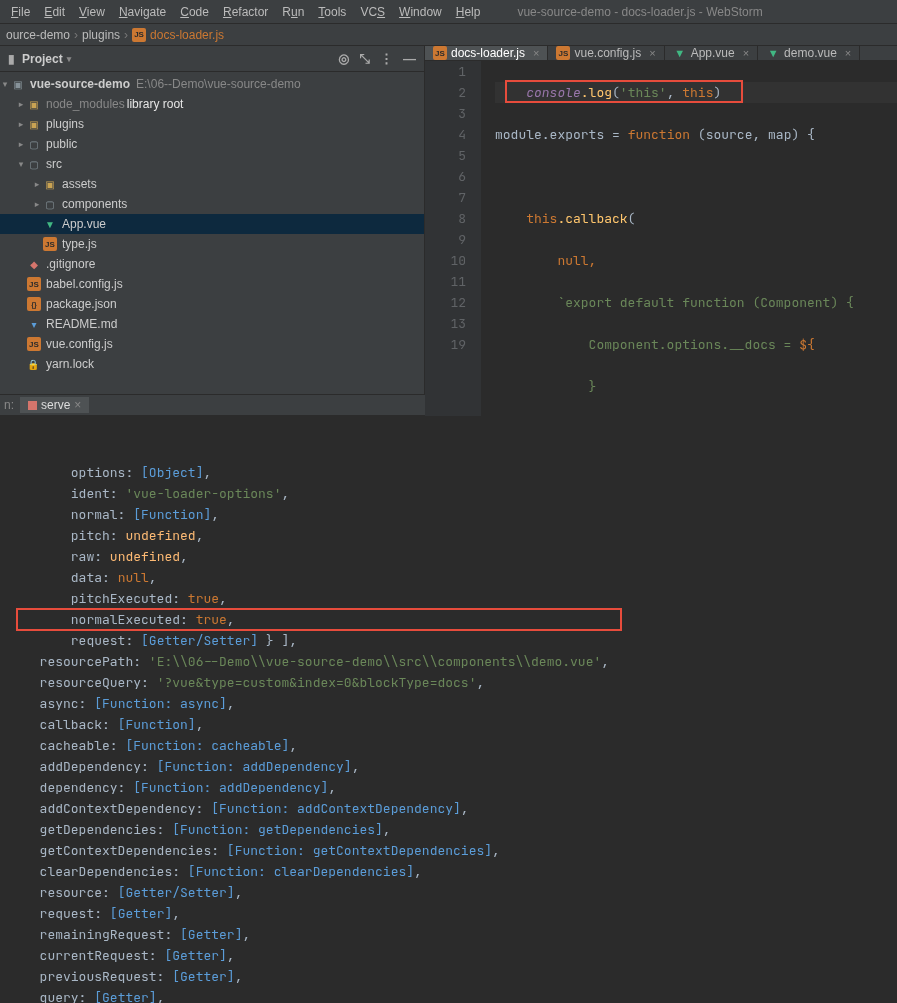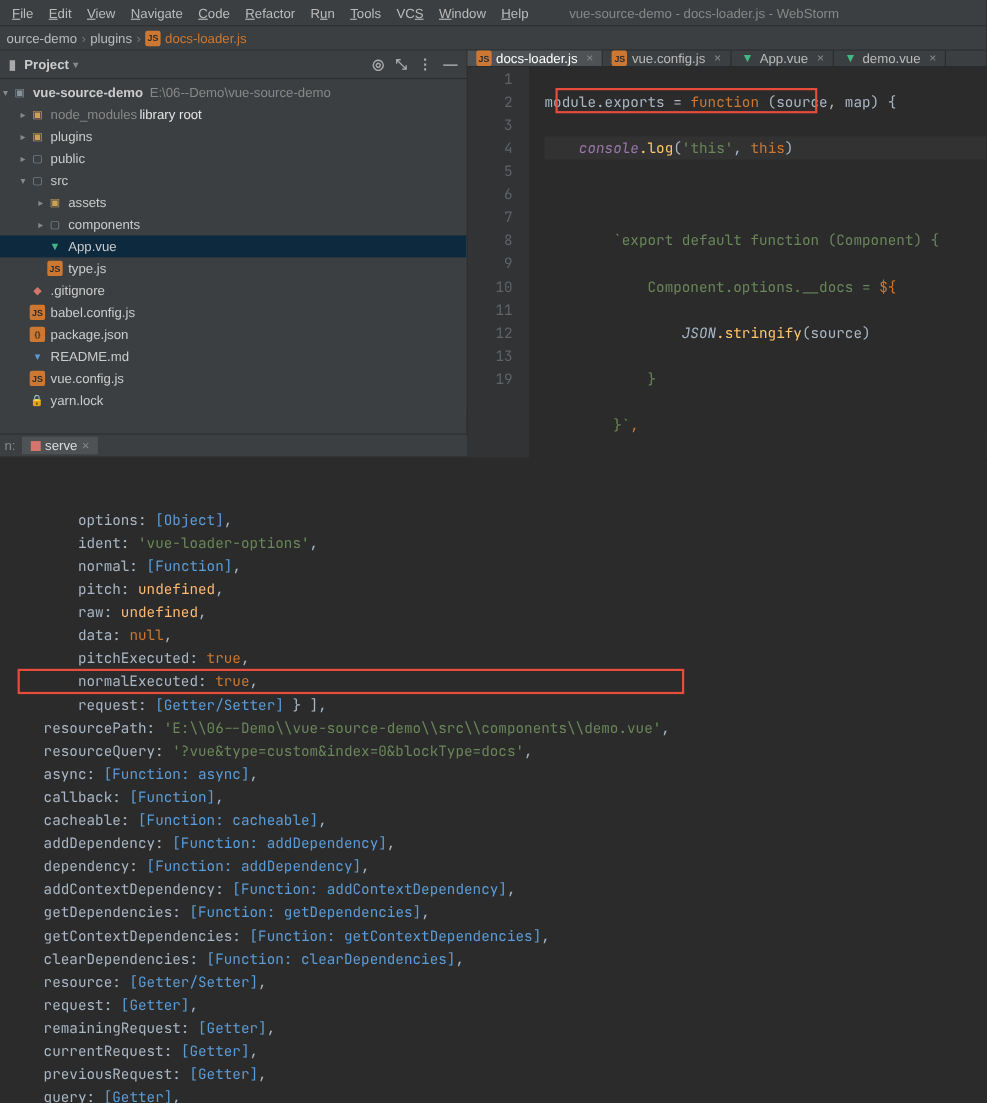--- a/index.html
+++ b/index.html
@@ -385,26 +385,27 @@
           <div class="gl">7</div>
           <div class="gl">8</div>
           <div class="gl">9</div>
           <div class="gl">10</div>
           <div class="gl">11</div>
           <div class="gl">12</div>
           <div class="gl">13</div>
           <div class="gl">19</div>
         </div>
       <div class="code">
+<div class="line" style="background:#323232;">    <span class="c-con">console</span><span class="c-fn">.log</span><span>(</span><span class="c-str">'this'</span><span>, </span><span class="c-this">this</span><span>)</span></div>
 <div class="line"><span class="c-id">module</span><span>.exports = </span><span class="c-kw">function </span><span class="c-id">(source, map)</span><span> {</span></div>
-<div class="line" style="background:#323232;">    <span class="c-con">console</span><span class="c-fn">.log</span><span>(</span><span class="c-str">'this'</span><span>, </span><span class="c-this">this</span><span>)</span></div>
 <div class="line"></div>
+<div class="line">    <span class="c-this">this</span><span class="c-fn">.callback</span><span>(</span></div>
+<div class="line">        <span class="c-kw">null</span><span class="c-kw">,</span></div>
 <div class="line">        <span class="c-str">`</span><span class="c-str">export default function (Component) {</span></div>
 <div class="line">            <span class="c-str">Component.options.__docs = </span><span class="c-kw">${</span></div>
-<div class="line">                <span class="c-json">JSON</span><span class="c-fn">.stringify</span><span>(</span><span class="c-id">source</span><span>)</span></div>
 <div class="line">            <span class="c-str">}</span></div>
 <div class="line">        <span class="c-str">}</span><span class="c-str">`</span><span class="c-kw">,</span></div>
 <div class="line">        <span class="c-id">map</span></div>
 <div class="line">    <span>)</span></div>
 <div class="line"><span>}</span></div>
 <div class="line"></div>
         <div class="redbox" style="top:19px;left:24px;width:238px;height:23px;"></div>
       </div>
     </div>
     <div class="breadcrumb-bottom">

